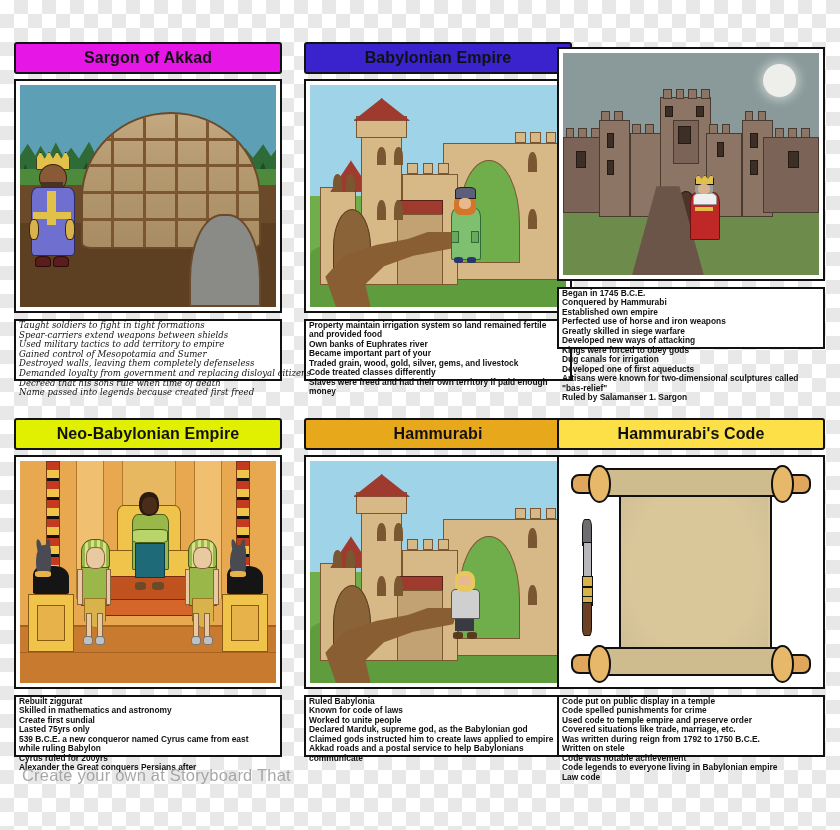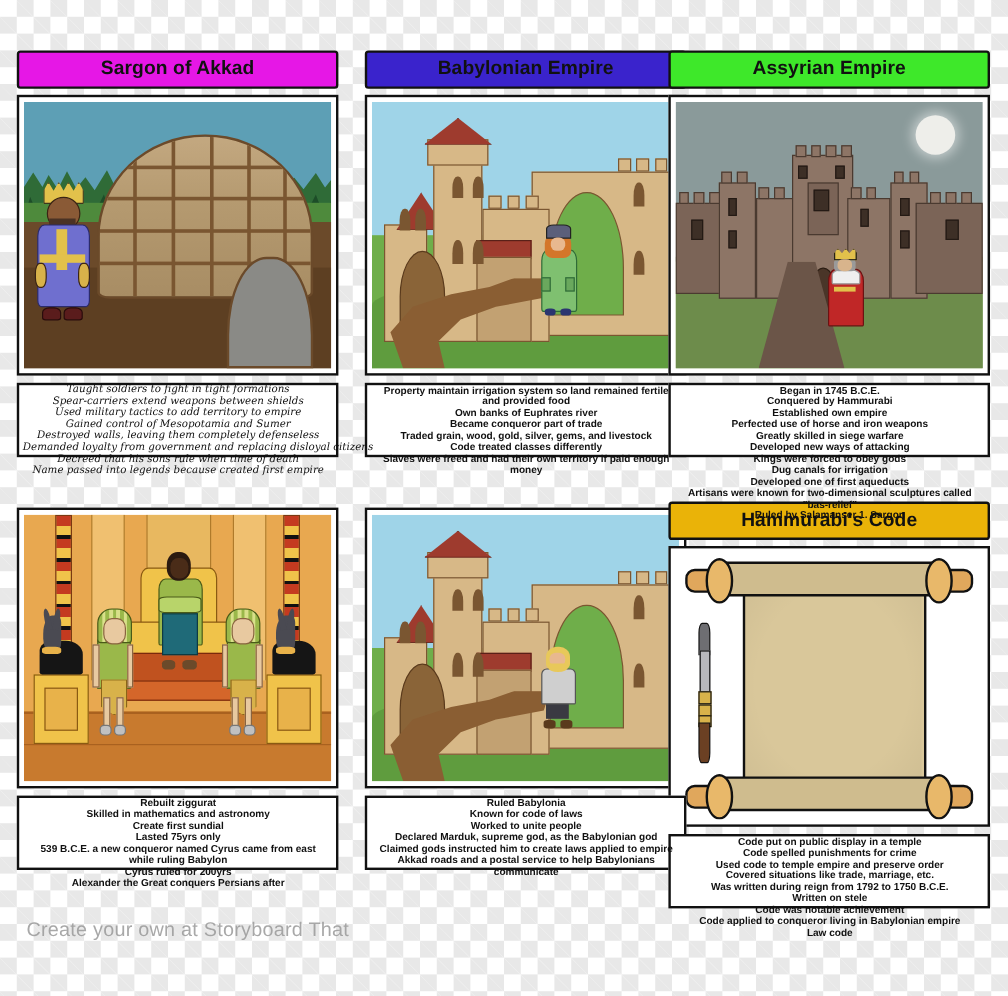--- a/index.html
+++ b/index.html
@@ -18,21 +18,21 @@
     background-image:
       linear-gradient(45deg,#e8e8e8 25%,transparent 25%,transparent 75%,#e8e8e8 75%),
       linear-gradient(45deg,#e8e8e8 25%,transparent 25%,transparent 75%,#e8e8e8 75%);
     background-size:28px 28px;
     background-position:0 0,14px 14px;
     z-index:0;
   }
   .board{position:absolute;inset:0;z-index:1;}
 
   
-  .cell{position:absolute;text-align:center;}
+  .cell{position:absolute;}
   .cell.c0{left:14px;width:268px;}
   .cell.c1{left:288px;width:268px;padding-left:16px;}
   .cell.c2{left:557px;width:268px;}
   .cell.r0{top:42px;}
   .cell.r1{top:418px;}
 
   
   .titlebar{
     height:32px;
     border:2px solid #111;
@@ -326,21 +326,21 @@
     <div class="descwrap">
       <div class="descbox"></div>
       <div class="desctext">
         <div>Taught soldiers to fight in tight formations</div>
         <div>Spear-carriers extend weapons between shields</div>
         <div>Used military tactics to add territory to empire</div>
         <div>Gained control of Mesopotamia and Sumer</div>
         <div>Destroyed walls, leaving them completely defenseless</div>
         <div>Demanded loyalty from government and replacing disloyal citizens</div>
         <div>Decreed that his sons rule when time of death</div>
-        <div>Name passed into legends because created first empire</div>
+        <div>Name passed into legends because created first freed</div>
       </div>
     </div>
   </div>
 
   <div class="cell c1 r0">
     <div class="titlebar" style="background:#3a23cc">Babylonian Empire</div>
 
     <div class="art">
       <div class="scene sC">
         <div class="sky"></div>
@@ -384,31 +384,30 @@
         </div>
       </div>
     </div>
 
     <div class="descwrap">
       <div class="descbox"></div>
       <div class="desctext">
         <div>Property maintain irrigation system so land remained fertile</div>
         <div>and provided food</div>
         <div>Own banks of Euphrates river</div>
-        <div>Became conqueror part of trade</div>
+        <div>Became important part of your</div>
         <div>Traded grain, wood, gold, silver, gems, and livestock</div>
         <div>Code treated classes differently</div>
         <div>Slaves were freed and had their own territory if paid enough</div>
         <div>money</div>
       </div>
     </div>
   </div>
 
   <div class="cell c2 r0">
-    <div class="titlebar" style="background:#3ee82a">Assyrian Empire</div>
 
     <div class="art">
       <div class="scene s3">
         <div class="sky"></div>
         <div class="moon"></div>
         <div class="grass"></div>
         <div class="grass2"></div>
         <div class="blkD" style="left:0;top:38%;width:22%;height:34%"></div>
         <div class="blk" style="left:14%;top:30%;width:12%;height:44%"></div>
         <div class="blk" style="left:26%;top:36%;width:14%;height:38%"></div>
@@ -471,20 +470,21 @@
         <div>Dug canals for irrigation</div>
         <div>Developed one of first aqueducts</div>
         <div>Artisans were known for two-dimensional sculptures called</div>
         <div>"bas-relief"</div>
         <div>Ruled by Salamanser 1. Sargon</div>
       </div>
     </div>
   </div>
 
   <div class="cell c0 r1">
+    <div class="titlebar" style="background:#e0f000">Neo-Babylonian Empire</div>
 
     <div class="art">
       <div class="scene s4">
         <div class="bg"></div>
         <div class="wallband"></div>
         <div class="col" style="left:22%;width:10%"></div>
         <div class="col" style="left:68%;width:10%"></div>
         <div class="col" style="left:40%;width:20%;background:#e8b860"></div>
         <div class="stripecol" style="left:10%"></div>
         <div class="stripecol" style="right:10%"></div>
@@ -560,20 +560,21 @@
         <div>Lasted 75yrs only</div>
         <div>539 B.C.E. a new conqueror named Cyrus came from east</div>
         <div>while ruling Babylon</div>
         <div>Cyrus ruled for 200yrs</div>
         <div>Alexander the Great conquers Persians after</div>
       </div>
     </div>
   </div>
 
   <div class="cell c1 r1">
+    <div class="titlebar" style="background:#e8a81c">Hammurabi</div>
 
     <div class="art">
       <div class="scene sC">
         <div class="sky"></div>
         <div class="hills"></div>
         <div class="hill2"></div>
         <div class="archwall"></div>
         <div class="archhole"></div>
         <div class="wall" style="left:4%;top:46%;width:14%;height:44%"></div>
         <div class="roof" style="left:8%;top:34%;width:16%;height:14%;clip-path:polygon(50% 0,100% 100%,0 100%)"></div>
@@ -619,21 +620,21 @@
         <div>Worked to unite people</div>
         <div>Declared Marduk, supreme god, as the Babylonian god</div>
         <div>Claimed gods instructed him to create laws applied to empire</div>
         <div>Akkad roads and a postal service to help Babylonians</div>
         <div>communicate</div>
       </div>
     </div>
   </div>
 
   <div class="cell c2 r1">
-    <div class="titlebar" style="background:#eab308">Hammurabi's Code</div>
+    <div class="titlebar" style="background:#fde047">Hammurabi's Code</div>
 
     <div class="art">
       <div class="scene s6">
         <div class="paper"></div>
         <div class="papercurve"></div>
         <div class="rollwrap rtop">
           <div class="rollbar"></div>
           <div class="rollsheet"></div>
           <div class="knob kl"></div>
           <div class="knob kr"></div>
@@ -658,21 +659,21 @@
     <div class="descwrap">
       <div class="descbox"></div>
       <div class="desctext">
         <div>Code put on public display in a temple</div>
         <div>Code spelled punishments for crime</div>
         <div>Used code to temple empire and preserve order</div>
         <div>Covered situations like trade, marriage, etc.</div>
         <div>Was written during reign from 1792 to 1750 B.C.E.</div>
         <div>Written on stele</div>
         <div>Code was notable achievement</div>
-        <div>Code applied to conqueror living in Babylonian empire</div>
+        <div>Code legends to everyone living in Babylonian empire</div>
         <div>Law code</div>
       </div>
     </div>
   </div>
 
 </div>
 
 <div class="watermark">Create your own at Storyboard That</div>
 
 </body></html>

